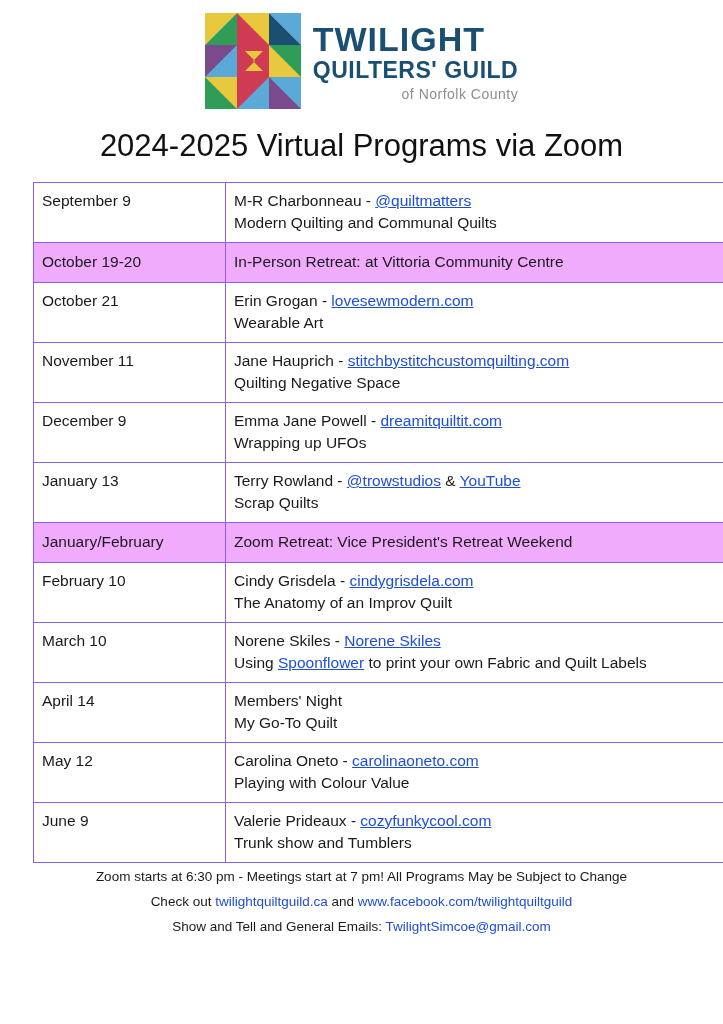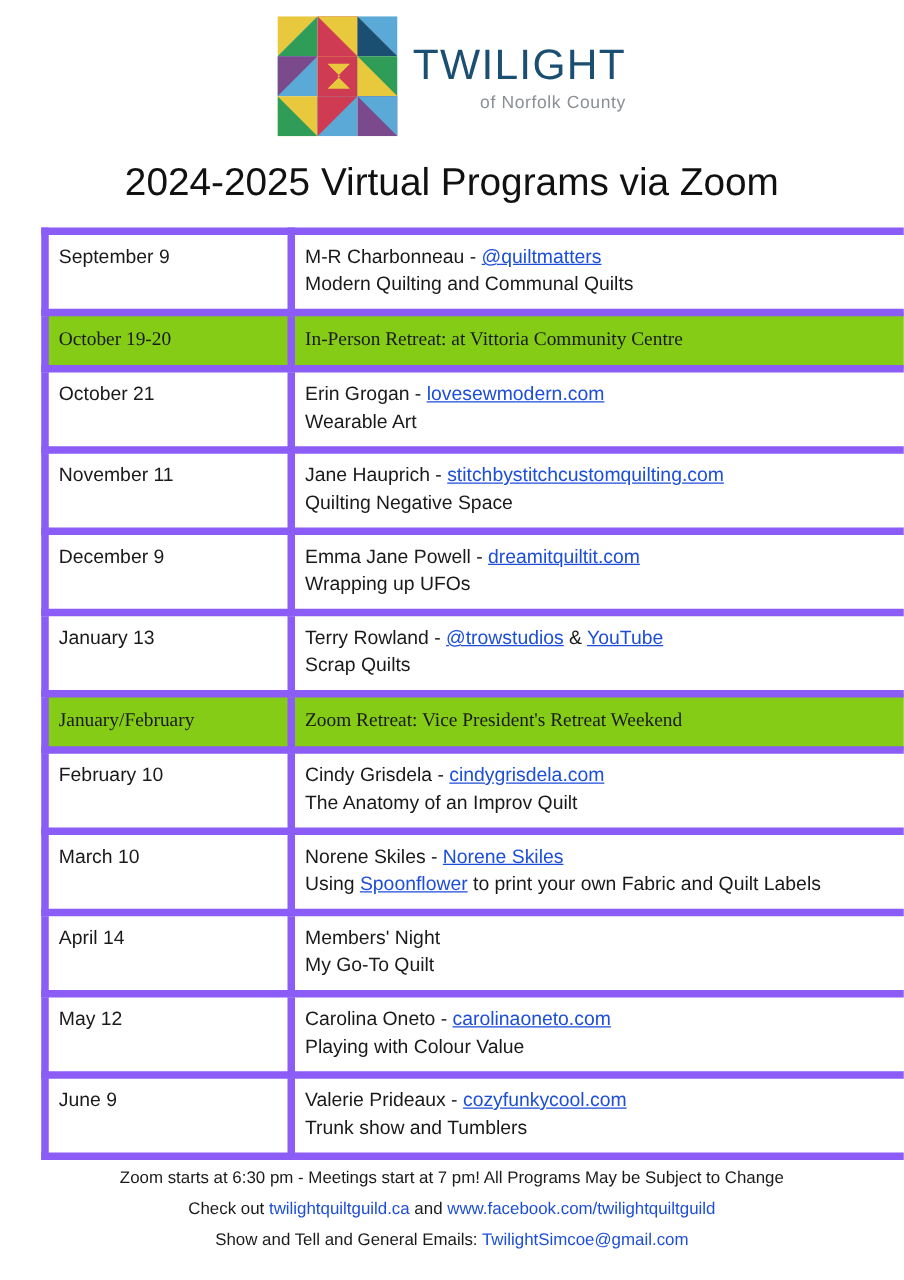--- a/index.html
+++ b/index.html
@@ -41,21 +41,21 @@
     flex: 0 0 auto;
   }
   .logo-text {
     display: flex;
     flex-direction: column;
     justify-content: center;
     line-height: 1;
   }
   .logo-line1 {
     font-size: 34px;
-    font-weight: normal;
+    font-weight: bold;
     letter-spacing: 1px;
     color: #1b4f72;
   }
   .logo-line2 {
     font-size: 23px;
     font-weight: bold;
     letter-spacing: 0.5px;
     color: #1b4f72;
     margin-top: 3px;
   }
@@ -82,34 +82,33 @@
     padding: 0 33px;
     box-sizing: border-box;
   }
   table.schedule {
     width: 657px;
     border-collapse: collapse;
     table-layout: fixed;
     font-size: 15.5px;
   }
   table.schedule td {
-    border: 6px solid #8b5cf6;
+    border: 1px solid #8b5cf6;
     vertical-align: top;
     padding: 7px 8px 8px 8px;
     line-height: 1.42;
   }
   td.date-cell {
     width: 175px;
   }
   td.detail-cell {
     width: 482px;
   }
   tr.highlight td {
-    background: #84cc16;
-    font-family: Liberation Serif, serif;
+    background: #f0abfc;
   }
   tr.span-row td {
     padding-top: 8px;
     padding-bottom: 9px;
   }
   .line2 {
     display: block;
   }
   a.lnk {
     color: #1d4ed8;
@@ -159,20 +158,21 @@
 
         <rect x="0" y="64" width="32" height="32" fill="#e8c83c"></rect>
         <polygon points="0,64 32,96 0,96" fill="#2f9c57"></polygon>
         <rect x="32" y="64" width="32" height="32" fill="#5aa9d6"></rect>
         <polygon points="32,64 64,64 32,96" fill="#cf3b52"></polygon>
         <rect x="64" y="64" width="32" height="32" fill="#7b4a8c"></rect>
         <polygon points="64,64 96,64 96,96" fill="#5aa9d6"></polygon>
       </svg>
       <div class="logo-text">
         <div class="logo-line1">TWILIGHT</div>
+        <div class="logo-line2">QUILTERS' GUILD</div>
         <div class="logo-line3">of Norfolk County</div>
       </div>
     </div>
   </div>
 
   <div class="doc-title">2024-2025 Virtual Programs via Zoom</div>
 
   <div class="schedule-wrap">
     <table class="schedule">
       <tbody>

